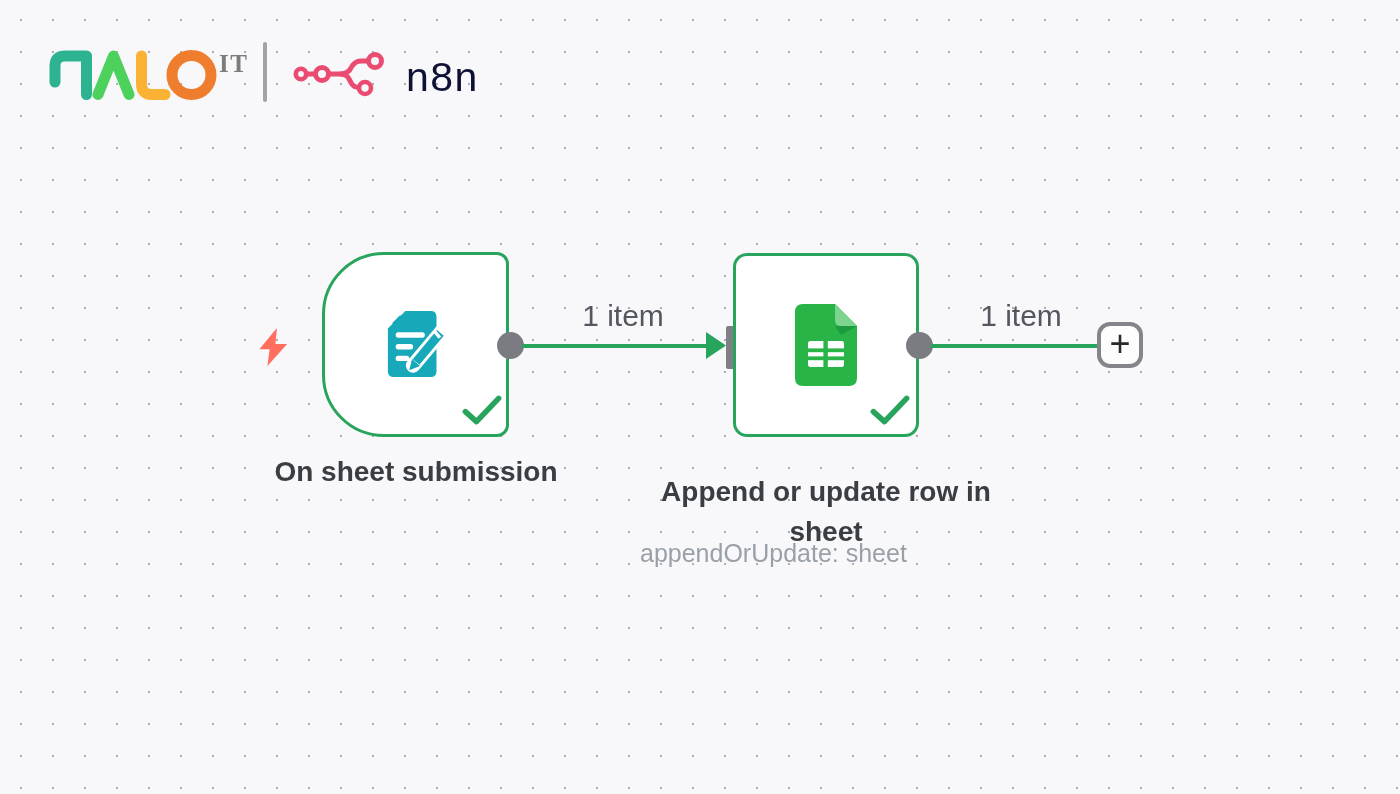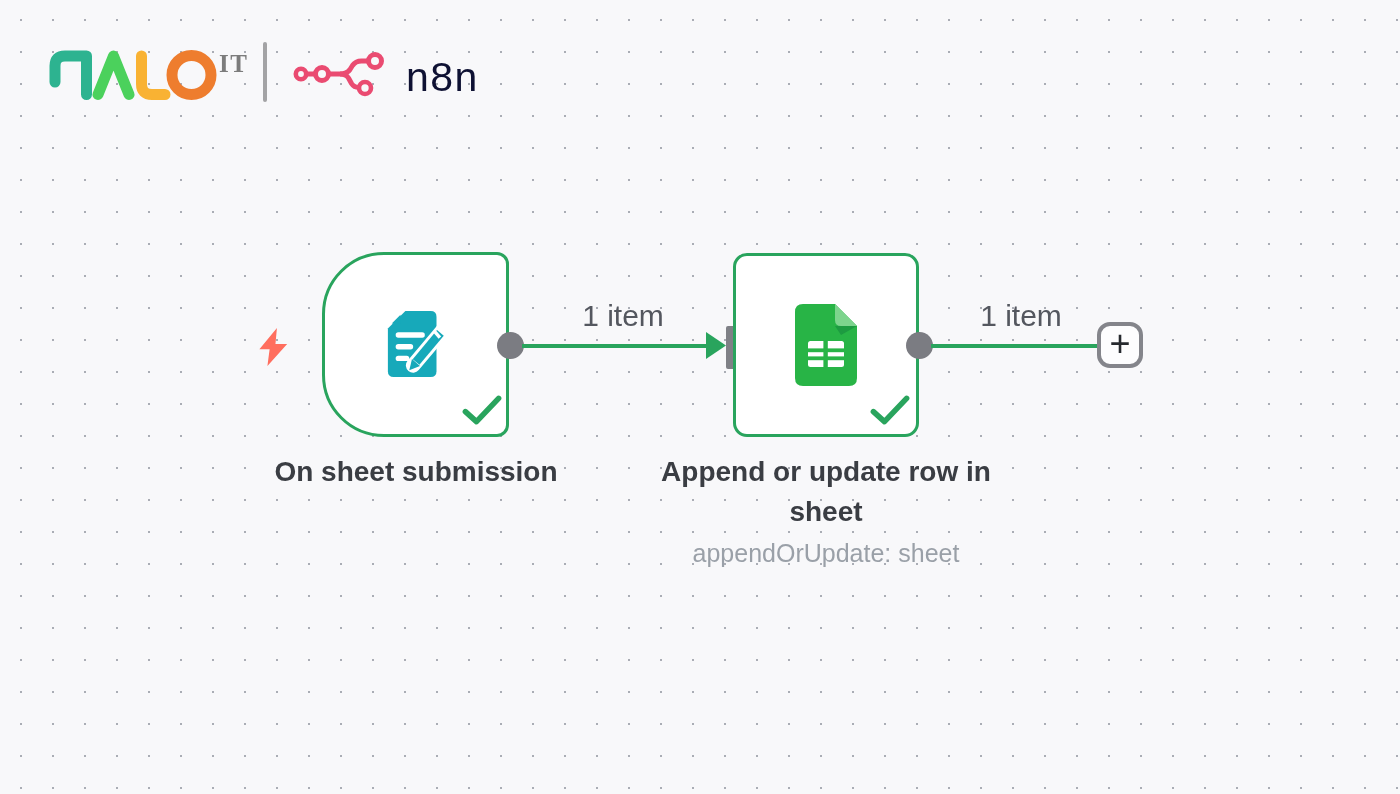--- a/index.html
+++ b/index.html
@@ -93,24 +93,23 @@
     line-height: 1; margin-top: -3px;
   }
 
   
   .node-title {
     text-align: center;
     font-size: 28px; font-weight: 700; color: #3a3d43;
     line-height: 40px;
   }
   .node-title-1 { left: 256px; top: 452px; width: 320px; }
-  .node-title-2 { left: 640px; top: 452px; width: 372px; }
+  .node-title-2 { left: 640px; top: 472px; width: 372px; }
   .node-subtitle {
     left: 640px; top: 538px; width: 372px;
-    text-align: center;
     font-size: 25px; font-weight: 400; color: #9aa0a8;
     line-height: 30px;
   }
 </style>
 </head>
 <body>
 
 <div class="canvas">
 
   <svg class="abs palo-logo" viewBox="0 0 170 52" aria-label="PALO">

